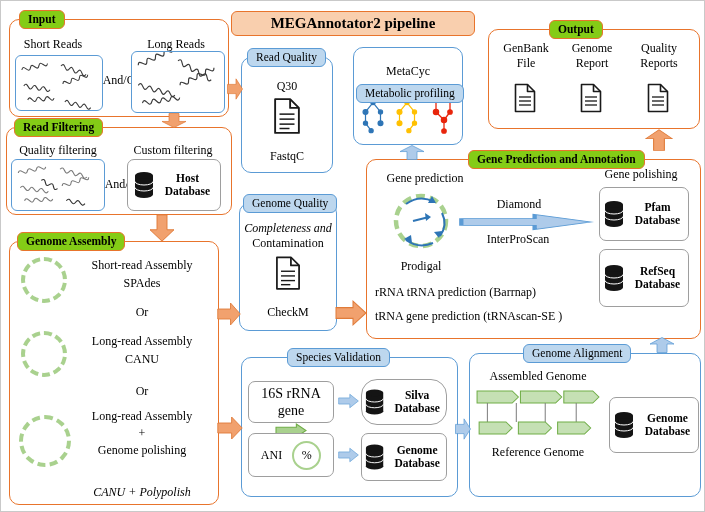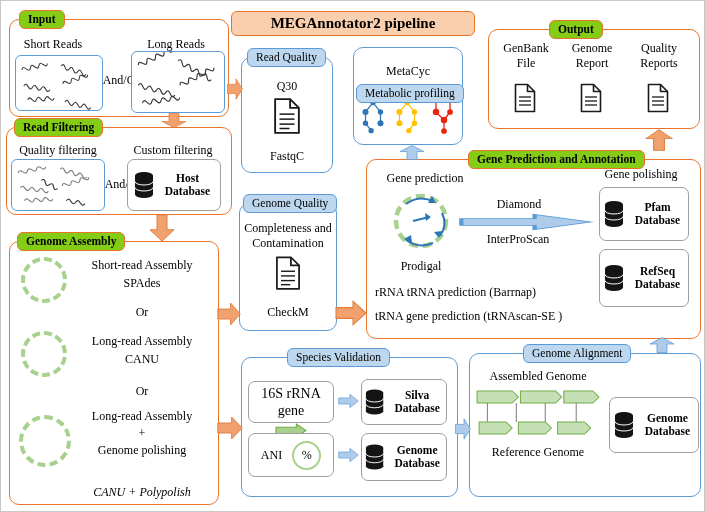--- a/index.html
+++ b/index.html
@@ -120,21 +120,21 @@
       <line x1="6" y1="13.5" x2="18" y2="13.5" stroke="#1a1a1a" stroke-width="1.2"></line>
       <line x1="6" y1="17.5" x2="18" y2="17.5" stroke="#1a1a1a" stroke-width="1.2"></line>
       <line x1="6" y1="21.5" x2="18" y2="21.5" stroke="#1a1a1a" stroke-width="1.2"></line>
       <line x1="6" y1="25" x2="14" y2="25" stroke="#1a1a1a" stroke-width="1.2"></line>
     </svg>
   </div>
   <div class="abs lbl" style="left:240px;top:148px;width:92px;">FastqC</div>
 
   <div class="abs bbox" style="left:238px;top:202px;width:98px;height:128px;"></div>
   <div class="abs tab tab-b" style="left:242px;top:193px;">Genome Quality</div>
-  <div class="abs lbl" style="left:238px;top:220px;width:98px;">Completeness and</div>
+  <div class="abs lbl" style="left:238px;top:220px;width:98px;font-style:italic;">Completeness and</div>
   <div class="abs lbl" style="left:238px;top:235px;width:98px;">Contamination</div>
   <div class="abs" style="left:273px;top:254px;width:28px;height:36px;">
     <svg viewBox="0 0 24 30" width="100%" height="100%">
       <path d="M2.5 1.5 H14.5 L21.5 8.5 V28.5 H2.5 Z" fill="#fff" stroke="#1a1a1a" stroke-width="1.5" stroke-linejoin="round"></path>
       <path d="M14.5 1.5 V8.5 H21.5" fill="none" stroke="#1a1a1a" stroke-width="1.5" stroke-linejoin="round"></path>
       <line x1="6" y1="13.5" x2="18" y2="13.5" stroke="#1a1a1a" stroke-width="1.2"></line>
       <line x1="6" y1="17.5" x2="18" y2="17.5" stroke="#1a1a1a" stroke-width="1.2"></line>
       <line x1="6" y1="21.5" x2="18" y2="21.5" stroke="#1a1a1a" stroke-width="1.2"></line>
       <line x1="6" y1="25" x2="14" y2="25" stroke="#1a1a1a" stroke-width="1.2"></line>
     </svg>
@@ -294,21 +294,21 @@
     <div class="lbl" style="font-size:14px;margin-top:3px;">16S rRNA gene</div>
     <svg viewBox="0 0 30 14" width="34" height="15" style="margin:4px auto 0;">
       <polygon points="1,4 20,4 20,1 29,7 20,13 20,10 1,10" fill="#A9D18E" stroke="#70AD47" stroke-width="1"></polygon>
     </svg>
   </div>
   <div class="abs arrow" style="left:337px;top:392px;width:21px;height:16px;">
     <svg viewBox="0 0 32 26" preserveAspectRatio="none" width="100%" height="100%">
       <polygon points="1,8 18,8 18,2 31,13 18,24 18,18 1,18" fill="#AECBEA" stroke="#5B9BD5" stroke-width="1"></polygon>
     </svg>
   </div>
-  <div class="abs sub-g dbbox" style="left:360px;top:378px;width:86px;height:46px;">
+  <div class="abs sub-g dbbox" style="left:360px;top:378px;width:86px;height:46px;border-radius:16px;">
     <svg viewBox="0 0 22 28" width="22" height="28">
       <rect x="2" y="4.5" width="18" height="19" fill="#141414"></rect>
       <ellipse cx="11" cy="4.5" rx="9" ry="3.5" fill="#141414"></ellipse>
       <ellipse cx="11" cy="23.5" rx="9" ry="3.5" fill="#141414"></ellipse>
       <path d="M2 10.5 a9 3.5 0 0 0 18 0" fill="none" stroke="#fff" stroke-width="1"></path>
       <path d="M2 16.5 a9 3.5 0 0 0 18 0" fill="none" stroke="#fff" stroke-width="1"></path>
     </svg>
     <div class="dbl">Silva Database</div>
   </div>
   <div class="abs sub-g anibox" style="left:247px;top:432px;width:86px;height:44px;">

